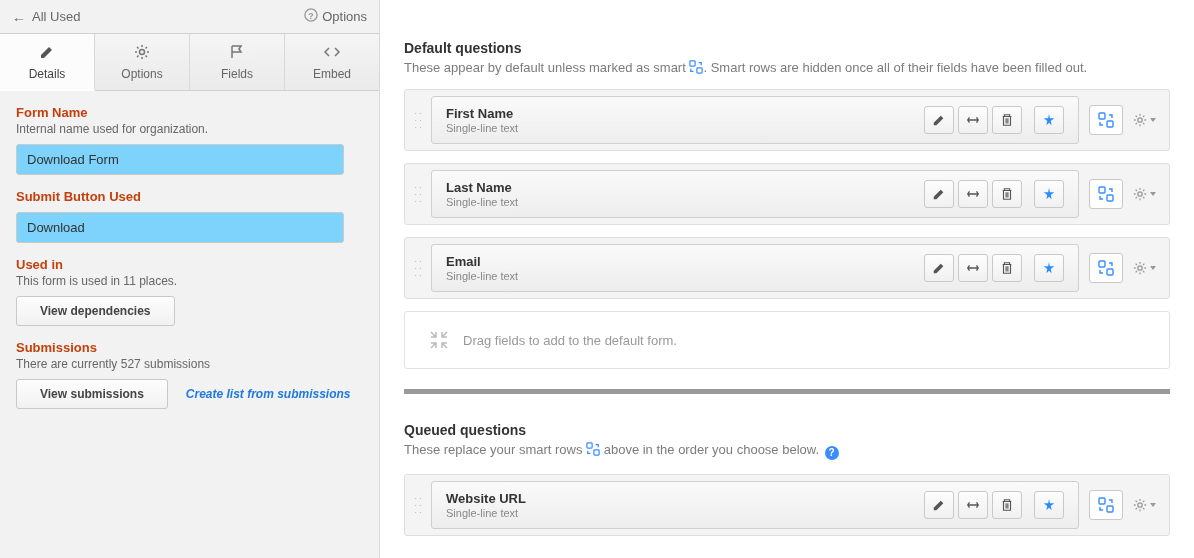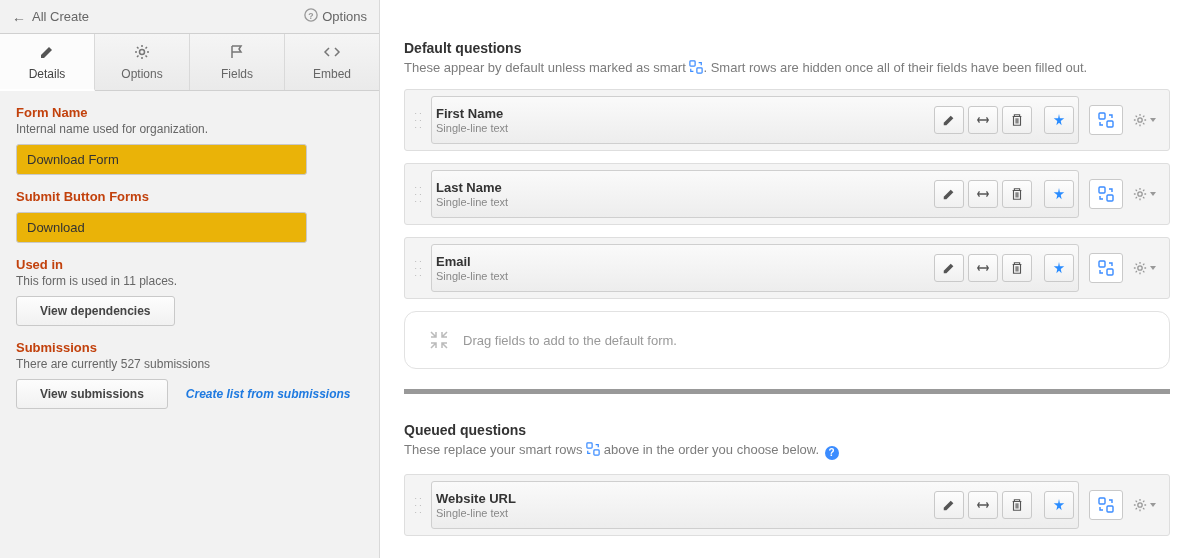--- a/index.html
+++ b/index.html
@@ -57,27 +57,27 @@
   background: #fcfcfc;
   color: #444;
   border-bottom: 2px solid #fff;
   margin-bottom: -1px;
 }
 .tab-icon { display: block; margin: 0 auto 4px; color: #777; }
 .section { padding: 14px 16px 0; }
 .label { font-weight: bold; color: #c2410c; font-size: 13px; margin-bottom: 2px; }
 .helptext { color: #666; font-size: 12px; margin-bottom: 8px; }
 .input {
-  width: 291px;
+  width: 328px;
   padding: 7px 10px;
   border: 1px solid #c9c9c9;
   border-radius: 3px;
   font-size: 13px;
   color: #333;
-  background: #eab308;
+  background: #7dd3fc;
 }
 .btn {
   display: inline-block;
   padding: 7px 23px;
   background: linear-gradient(#fdfdfd,#f1f1f1);
   border: 1px solid #c9c9c9;
   border-radius: 3px;
   font-size: 12px;
   font-weight: bold;
   color: #444;
@@ -113,21 +113,21 @@
   cursor: grab;
   letter-spacing: 2px;
   margin-right: 4px;
 }
 .drag-handle span { display: block; margin: 3px 0; }
 .field-card {
   flex: 1;
   background: linear-gradient(#fafafa,#ededed);
   border: 1px solid #cfcfcf;
   border-radius: 3px;
-  padding: 9px 4px;
+  padding: 9px 14px;
   display: flex;
   align-items: center;
 }
 .field-info { flex: 1; }
 .field-title { font-weight: bold; font-size: 13px; color: #333; }
 .field-sub { color: #888; font-size: 11px; margin-top: 1px; }
 .field-actions { display: flex; gap: 4px; align-items: center; }
 .icon-btn {
   width: 30px; height: 28px;
   background: linear-gradient(#fdfdfd,#f0f0f0);
@@ -153,21 +153,21 @@
   cursor: pointer;
 }
 .smart-btn svg { width: 16px; height: 16px; }
 .gear-btn {
   width: 32px; height: 30px;
   display: inline-flex; align-items: center; justify-content: center;
   color: #999; cursor: pointer;
 }
 .drop-area {
   border: 1px solid #e2e2e2;
-  border-radius: 12px;
+  border-radius: 3px;
   display: flex;
   align-items: center;
   justify-content: flex-start;
   padding: 18px 24px;
   color: #999;
   margin-bottom: 20px;
   font-size: 13px;
 }
 .drop-area svg { margin-right: 14px; }
 .divider { height: 5px; background: #999; margin: 0 0 22px; }
@@ -179,21 +179,21 @@
 </style>
 </head>
 <body>
 
 <div class="container">
 
   <div class="sidebar">
     <div class="topbar">
       <span class="back-link">
         <span class="back-arrow">←</span>
-        <span>All Create</span>
+        <span>All Used</span>
       </span>
       <span class="tutorial">
         <span class="tutorial-icon">
           <svg width="14" height="14" viewBox="0 0 16 16">
               <circle cx="8" cy="8" r="7" fill="none" stroke="#999" stroke-width="1.5"></circle>
               <text x="8" y="12" text-anchor="middle" font-size="10" fill="#999" font-weight="bold">?</text>
             </svg>
         </span>
         <span>Options</span>
       </span>
@@ -235,21 +235,21 @@
       </div>
     </div>
 
     <div class="section">
       <div class="label">Form Name</div>
       <div class="helptext">Internal name used for organization.</div>
       <input class="input" value="Download Form" style="">
     </div>
 
     <div class="section">
-      <div class="label">Submit Button Forms</div>
+      <div class="label">Submit Button Used</div>
       <div style="height:6px"></div>
       <input class="input" value="Download" style="">
     </div>
 
     <div class="section">
       <div class="label">Used in</div>
       <div class="helptext">This form is used in 11 places.</div>
       <span class="btn">View dependencies</span>
     </div>
 

